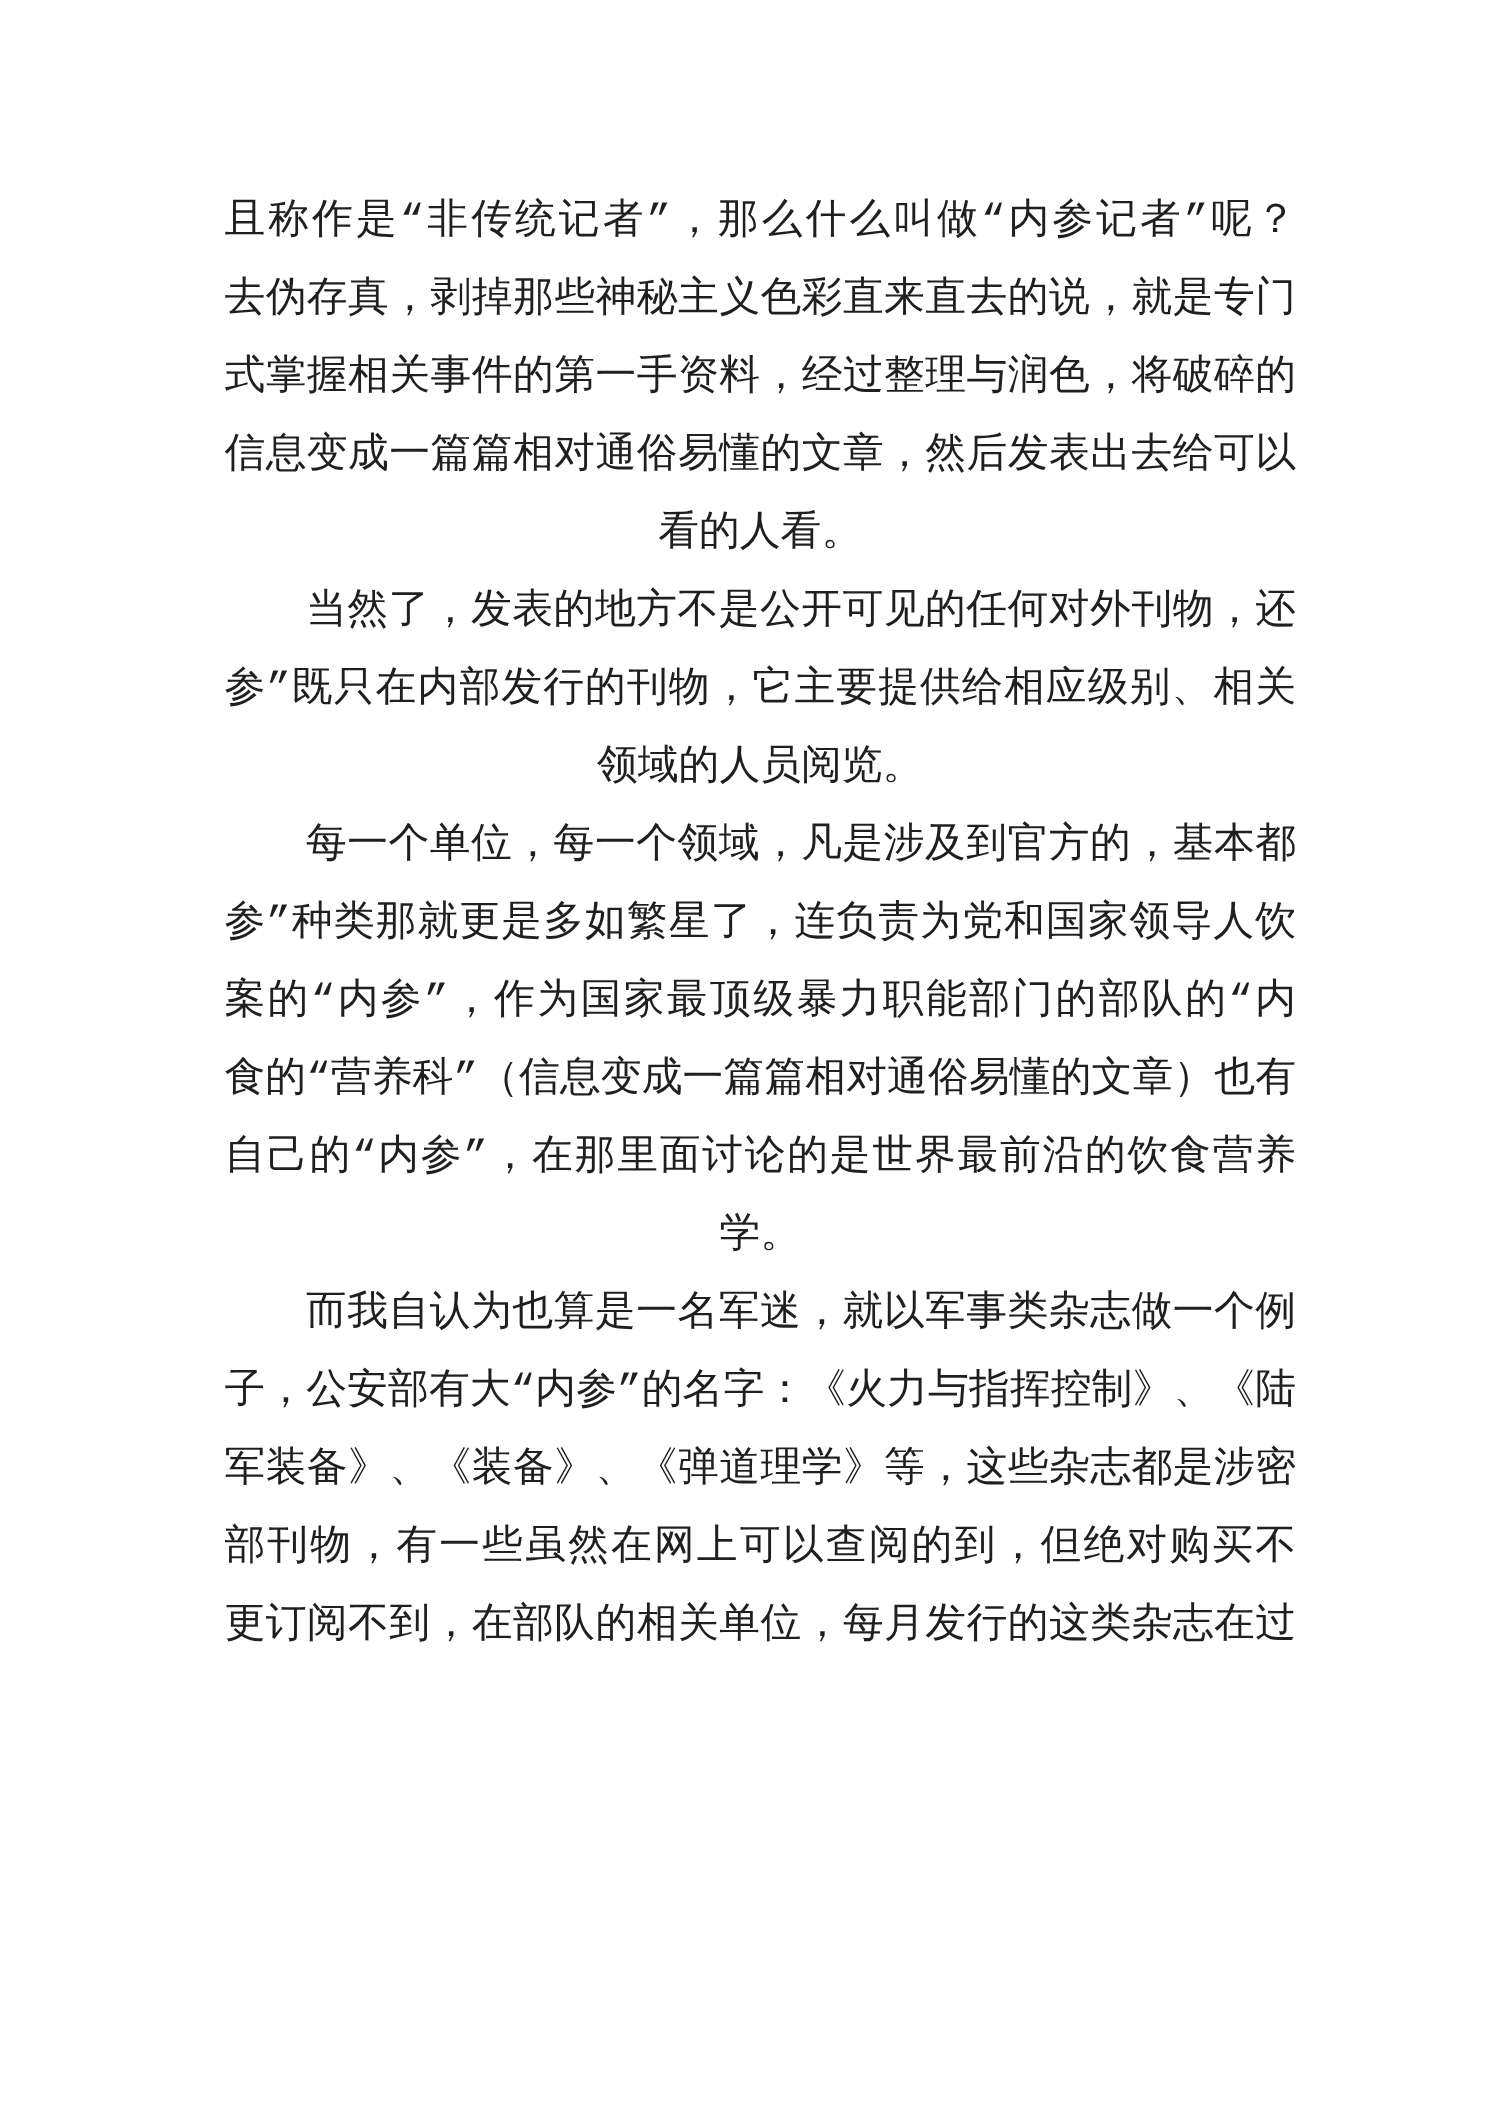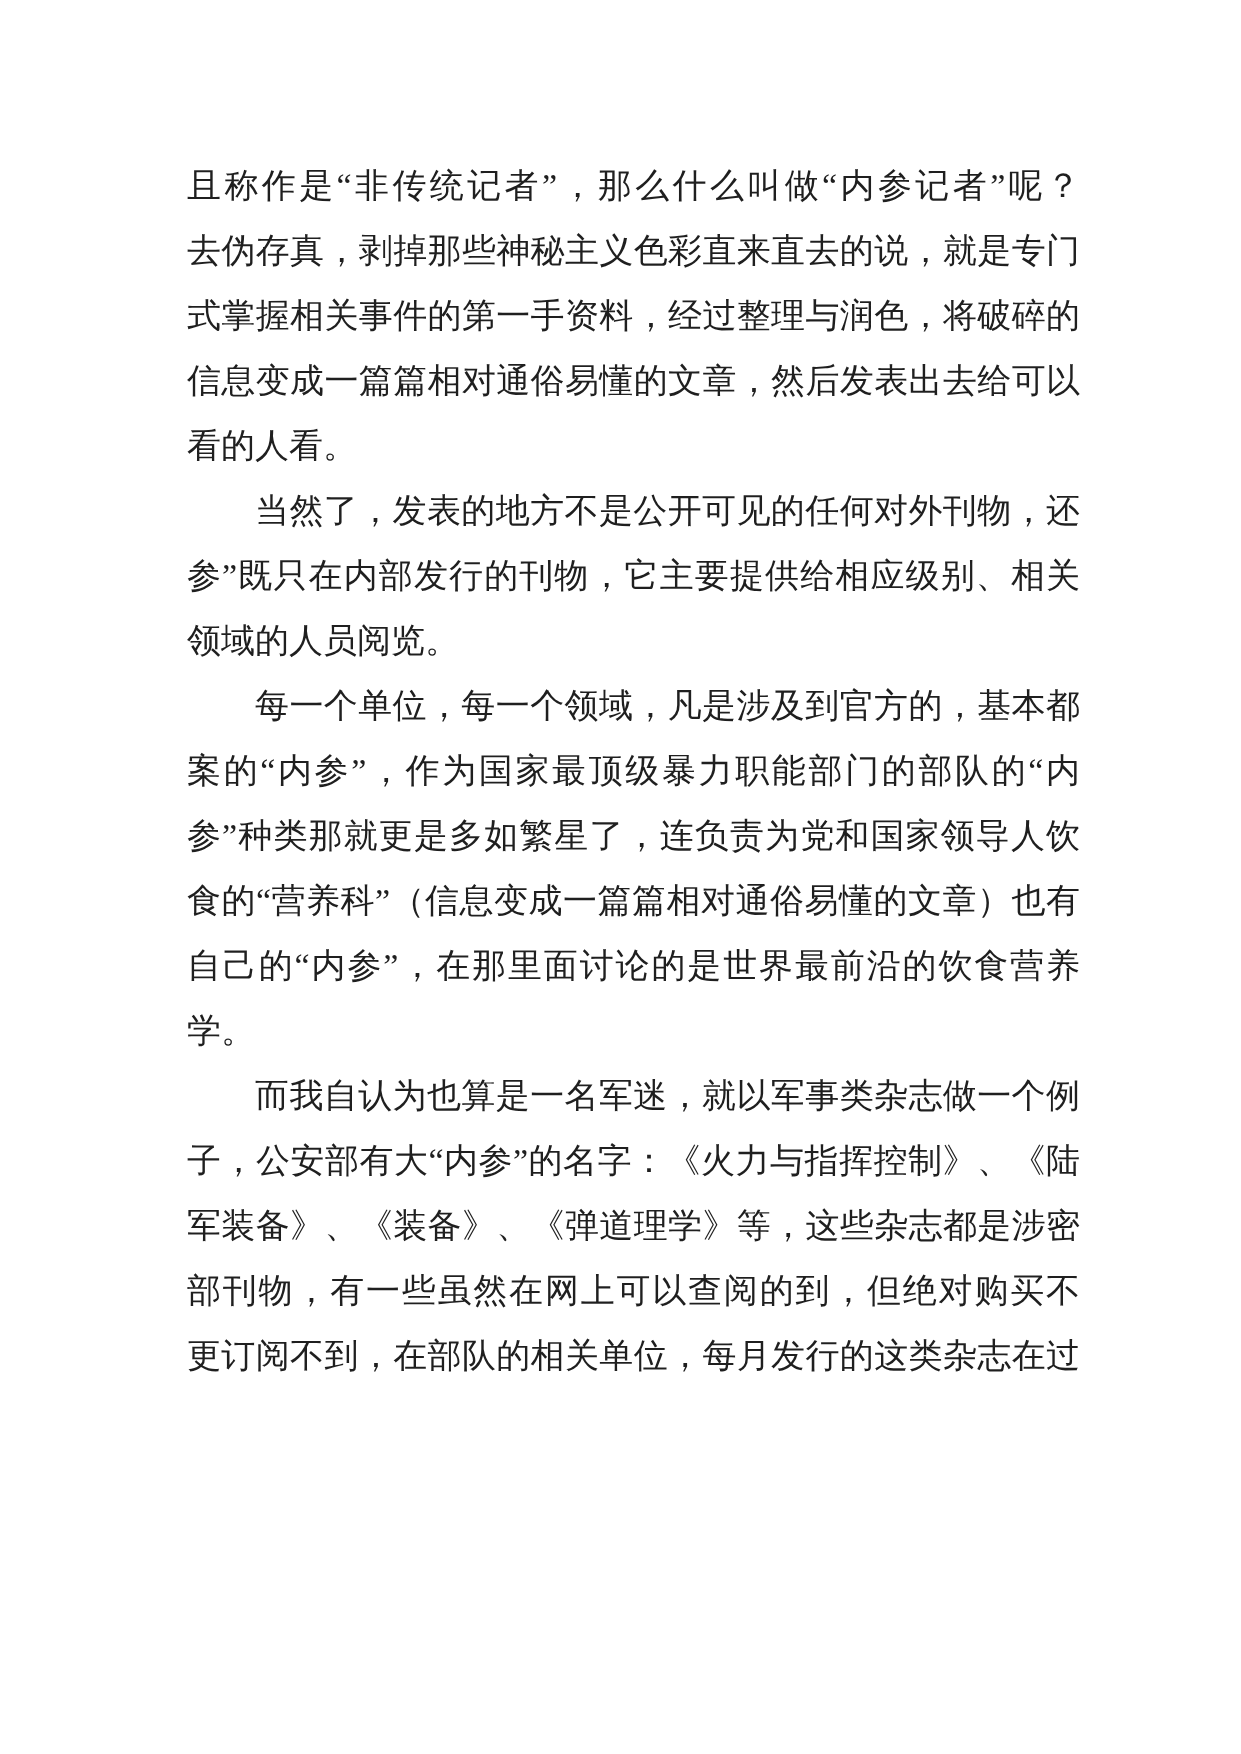--- a/index.html
+++ b/index.html
@@ -6,39 +6,39 @@
     margin: 0;
     padding: 0;
     background: #ffffff;
   }
   .page {
     position: relative;
     width: 1080px;
     height: 1754px;
     background: #ffffff;
     overflow: hidden;
-    font-family: Liberation Serif, serif;
+    font-family: Liberation Mono, monospace;
   }
   .textblock {
     position: absolute;
     left: 187px;
     top: 153px;
     width: 893px;
     color: #1f1f1f;
   }
   .paragraph {
     margin: 0;
     padding: 0;
   }
   .line {
     height: 65px;
     line-height: 65px;
     font-size: 34px;
     overflow: hidden;
-    text-align: left;
+    text-align: center;
     box-sizing: border-box;
     white-space: normal;
   }
   .line.just {
     text-align: justify;
     text-align-last: justify;
     text-justify: inter-character;
   }
   .line.indent {
     padding-left: 68px;
@@ -56,22 +56,22 @@
         <div class="line just">信息变成一篇篇相对通俗易懂的文章，然后发表出去给可以</div>
         <div class="line">看的人看。</div>
       </div>
       <div class="paragraph">
         <div class="line just indent">当然了，发表的地方不是公开可见的任何对外刊物，还</div>
         <div class="line just">参”既只在内部发行的刊物，它主要提供给相应级别、相关</div>
         <div class="line">领域的人员阅览。</div>
       </div>
       <div class="paragraph">
         <div class="line just indent">每一个单位，每一个领域，凡是涉及到官方的，基本都</div>
+        <div class="line just">参”种类那就更是多如繁星了，连负责为党和国家领导人饮</div>
         <div class="line just">案的“内参”，作为国家最顶级暴力职能部门的部队的“内</div>
-        <div class="line just">参”种类那就更是多如繁星了，连负责为党和国家领导人饮</div>
         <div class="line just">食的“营养科”（信息变成一篇篇相对通俗易懂的文章）也有</div>
         <div class="line just">自己的“内参”，在那里面讨论的是世界最前沿的饮食营养</div>
         <div class="line">学。</div>
       </div>
       <div class="paragraph">
         <div class="line just indent">而我自认为也算是一名军迷，就以军事类杂志做一个例</div>
         <div class="line just">子，公安部有大“内参”的名字：《火力与指挥控制》、《陆</div>
         <div class="line just">军装备》、《装备》、《弹道理学》等，这些杂志都是涉密的内</div>
         <div class="line just">部刊物，有一些虽然在网上可以查阅的到，但绝对购买不到，</div>
         <div class="line just">更订阅不到，在部队的相关单位，每月发行的这类杂志在过</div>

